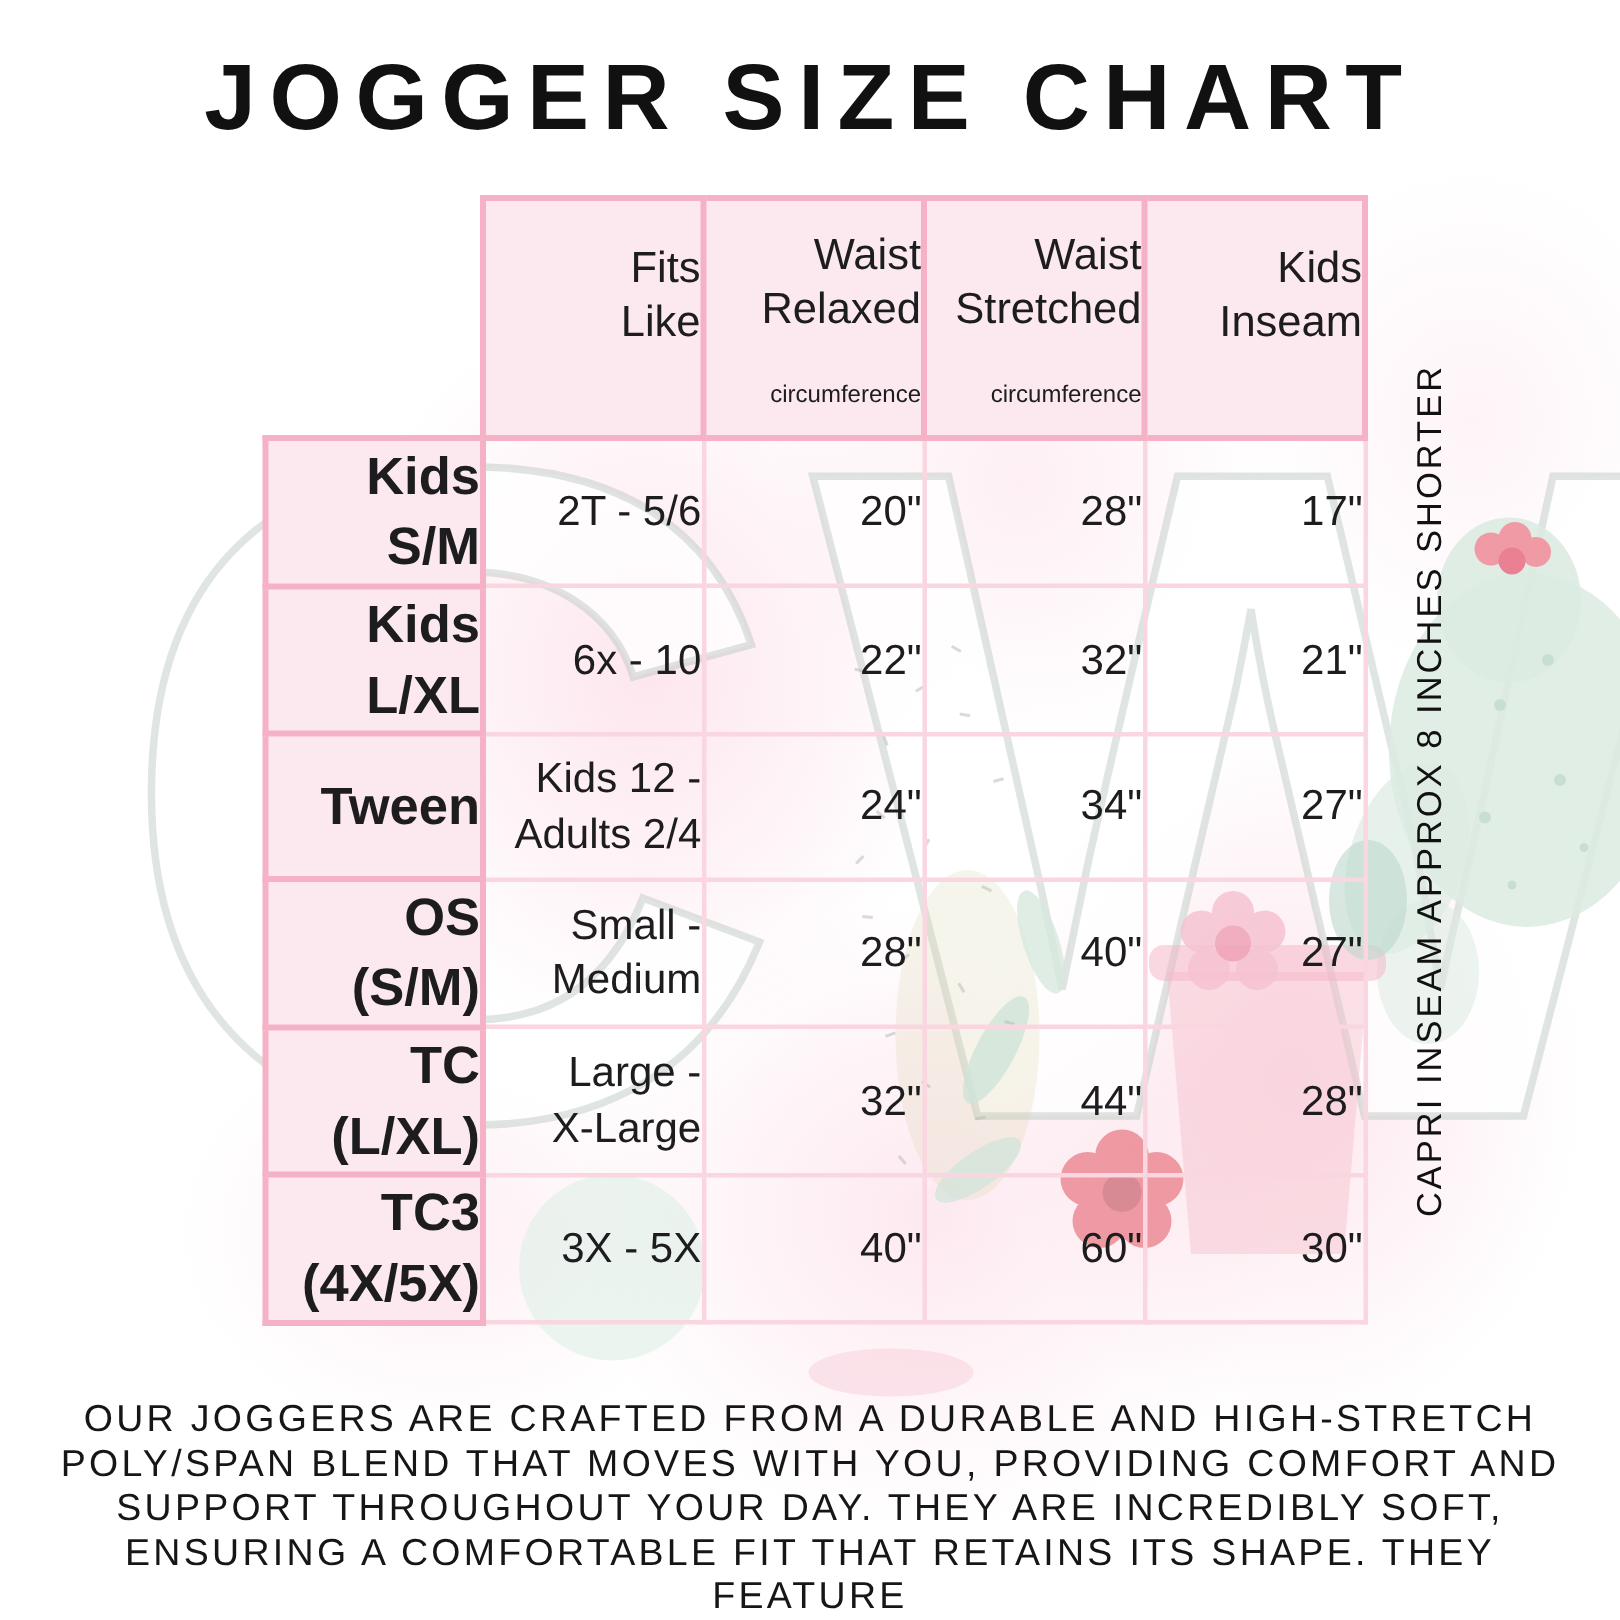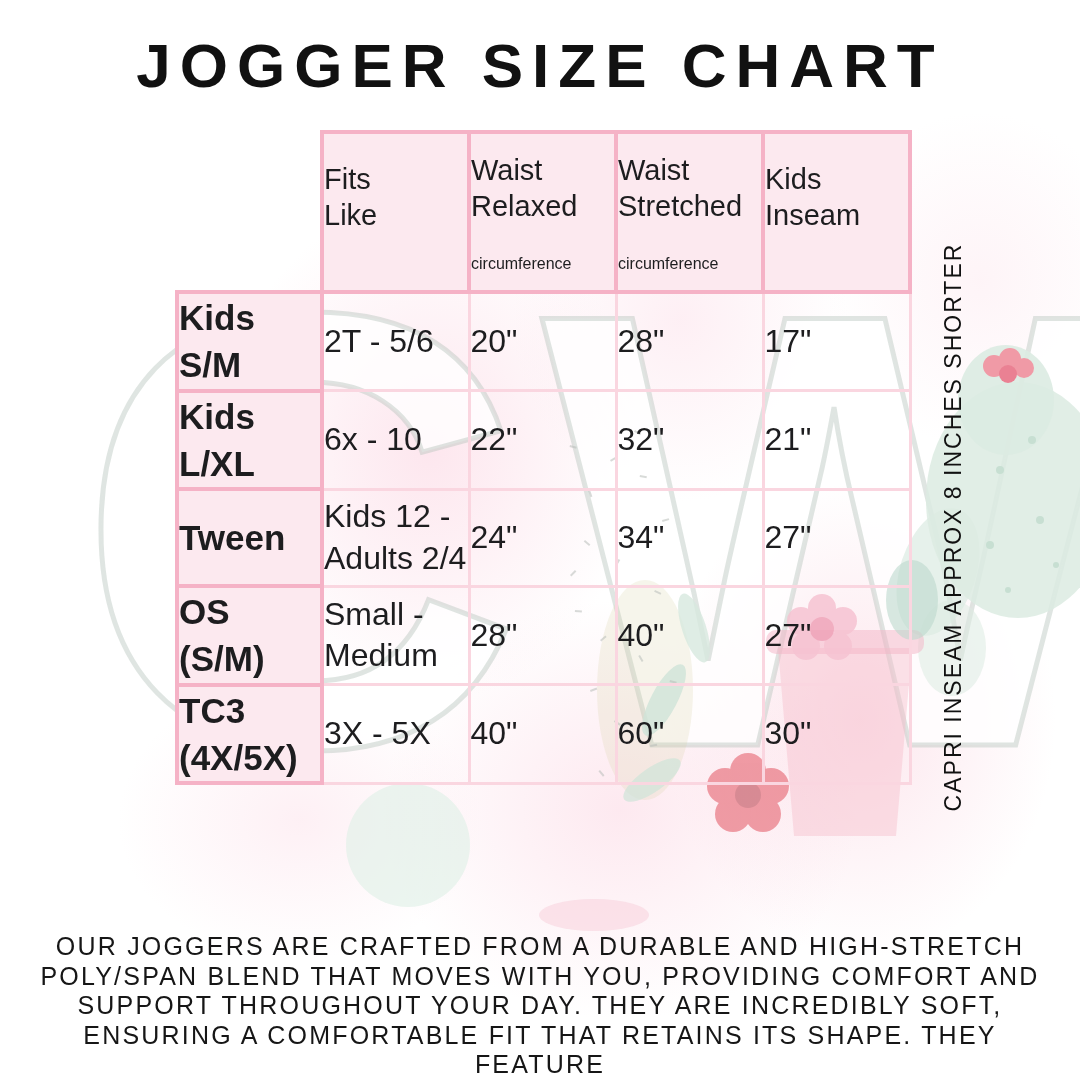--- a/index.html
+++ b/index.html
@@ -36,37 +36,37 @@
     text-align: center; font-size: 62px; font-weight: bold;
     letter-spacing: 9px; color: #111111; white-space: nowrap;
   }
   
   table.size {
     position: absolute; left: 175px; top: 130px;
     border-collapse: collapse; table-layout: fixed;
   }
   col.c0 { width: 145px; } col.c1 { width: 147px; }
   table.size th, table.size td {
-    padding: 0; text-align: left; vertical-align: middle; white-space: pre-line;
+    padding: 0; text-align: right; vertical-align: middle; white-space: pre-line;
   }
   th.corner { border: none; background: transparent; }
   th.colhead {
     height: 96px; background: var(--header-fill, #fce9ef);
     border: 4px solid var(--strong-border, #f5b2c6);
   }
   .hmain { font-size: 29px; line-height: 1.25; font-weight: normal; }
   .hsub  { font-size: 16px; line-height: 1.1; margin-top: 12px; font-weight: normal; }
   tbody th {
     height: 97px; background: var(--header-fill, #fce9ef);
     border: 4px solid var(--strong-border, #f5b2c6);
     font-size: 35px; font-weight: bold; line-height: 1.35;
   }
   tbody td {
     border: 3px solid var(--light-border, #fad6e0);
-    background: transparent; font-size: 32px; line-height: 1.3;
+    background: transparent; font-size: 28px; line-height: 1.3;
   }
   
   .side-note {
     position: absolute; left: 953px; top: 527px;
     transform: translate(-50%, -50%) rotate(-90deg);
     font-size: 23px; letter-spacing: 2px; white-space: nowrap; color: #111111;
   }
   .desc {
     position: absolute; left: 40px; top: 932px; width: 1000px;
     text-align: center; font-size: 25px; line-height: 29.5px;
@@ -222,20 +222,29 @@
         <tr>
           <th>OS
 (S/M)</th>
           <td>Small -
 Medium</td>
           <td>28"</td>
           <td>40"</td>
           <td>27"</td>
         </tr>
         <tr>
+          <th>TC
+(L/XL)</th>
+          <td>Large -
+X-Large</td>
+          <td>32"</td>
+          <td>44"</td>
+          <td>28"</td>
+        </tr>
+        <tr>
           <th>TC3
 (4X/5X)</th>
           <td>3X - 5X</td>
           <td>40"</td>
           <td>60"</td>
           <td>30"</td>
         </tr>
       </tbody>
   </table>
 

